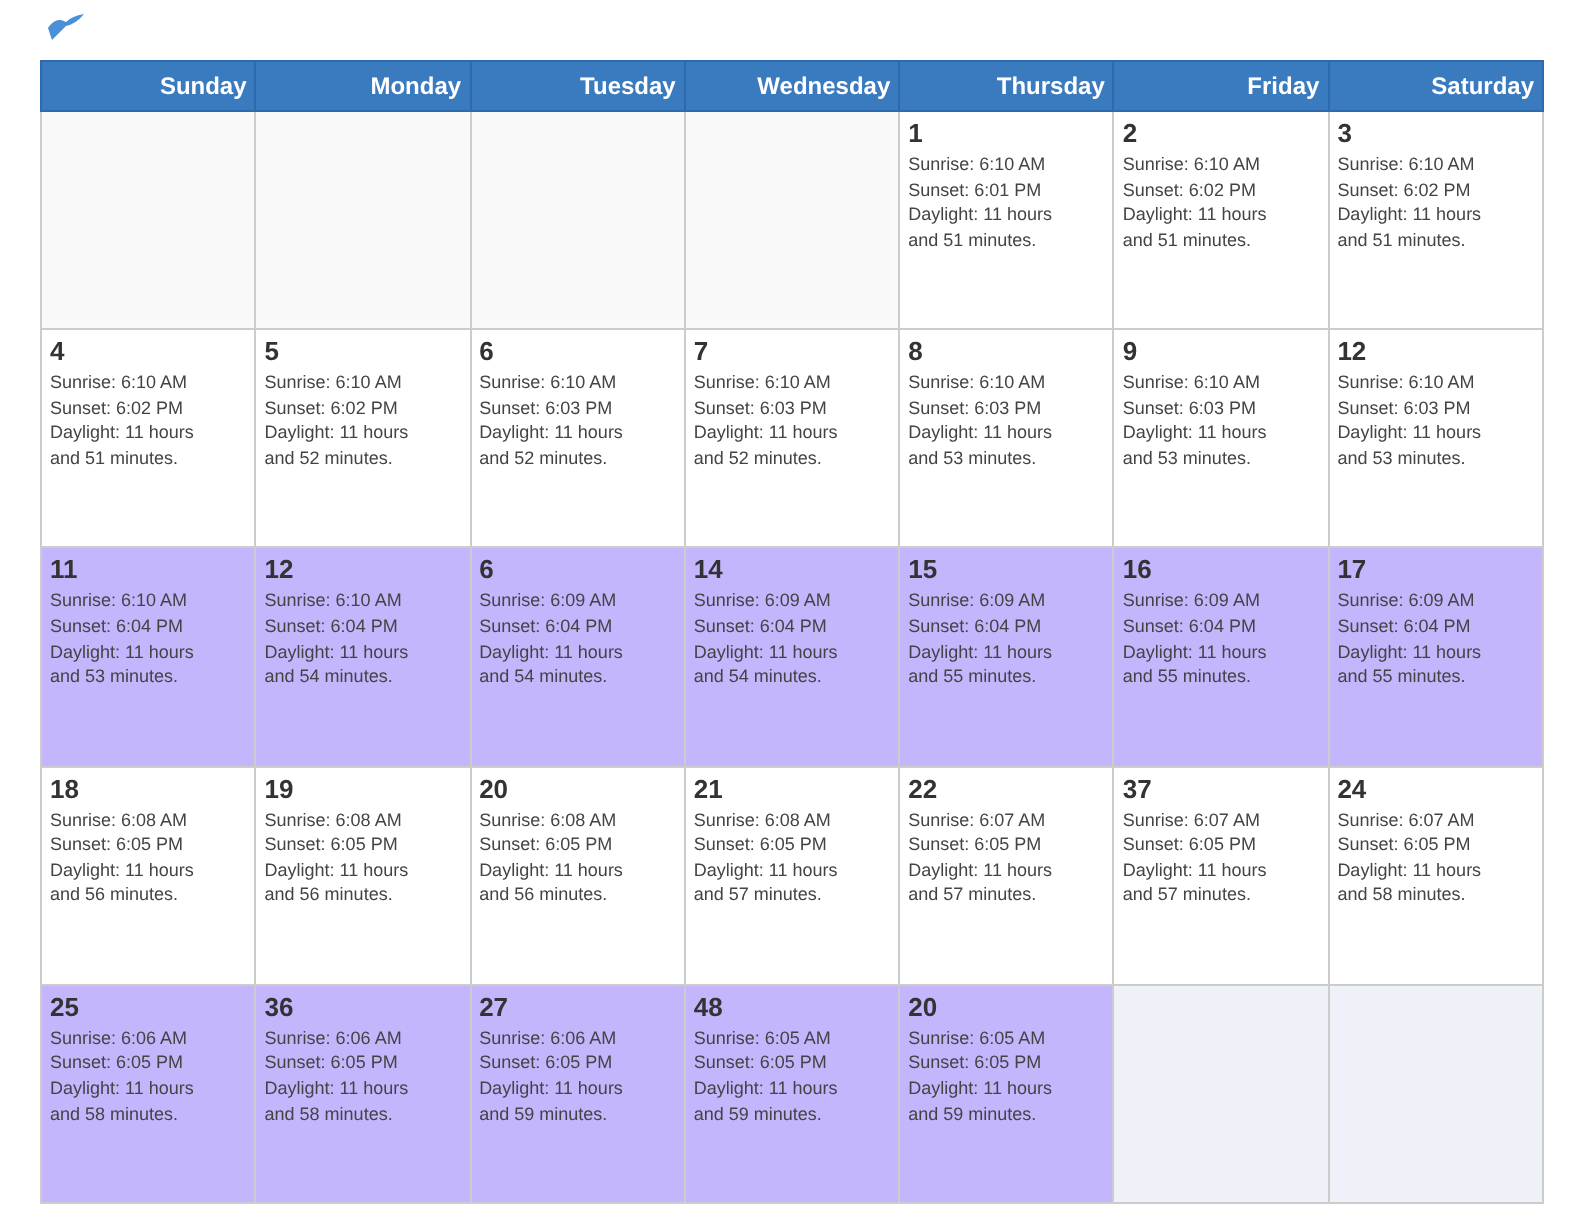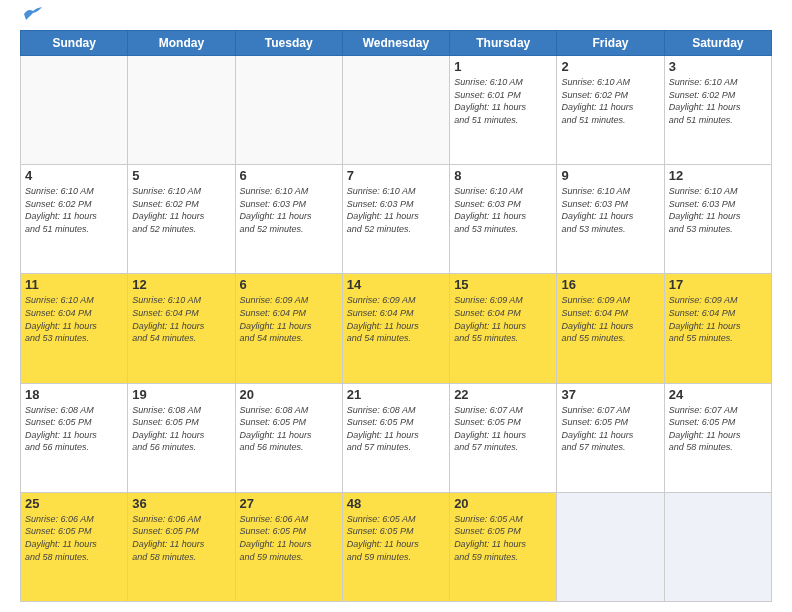--- a/index.html
+++ b/index.html
@@ -54,21 +54,21 @@
       width: 100%;
       table-layout: fixed;
     }
     .calendar th {
       background-color: #3a7bbf;
       color: #fff;
       font-size: 12px;
       font-weight: bold;
       padding: 5px 4px;
       border: 1px solid #2a6aad;
-      text-align: center;
+      text-align: right;
     }
     .calendar td {
       border: 1px solid #ccc;
       vertical-align: top;
       padding: 3px 4px;
       font-size: 9.5px;
       color: #333;
       height: 88px;
     }
     .calendar td.empty {
@@ -78,24 +78,23 @@
       font-size: 13px;
       font-weight: bold;
       color: #333;
       display: block;
       margin-bottom: 2px;
     }
     .day-info {
       font-size: 9px;
       color: #444;
       line-height: 1.4;
-      font-style: italic;
     }
     .alt-row td {
-      background-color: #fde047;
+      background-color: #c4b5fd;
     }
     .alt-row td.empty {
       background-color: #eef2f8;
     }
   </style>
 </head>
 <body>
 
 <div class="page">
   <div class="header">

